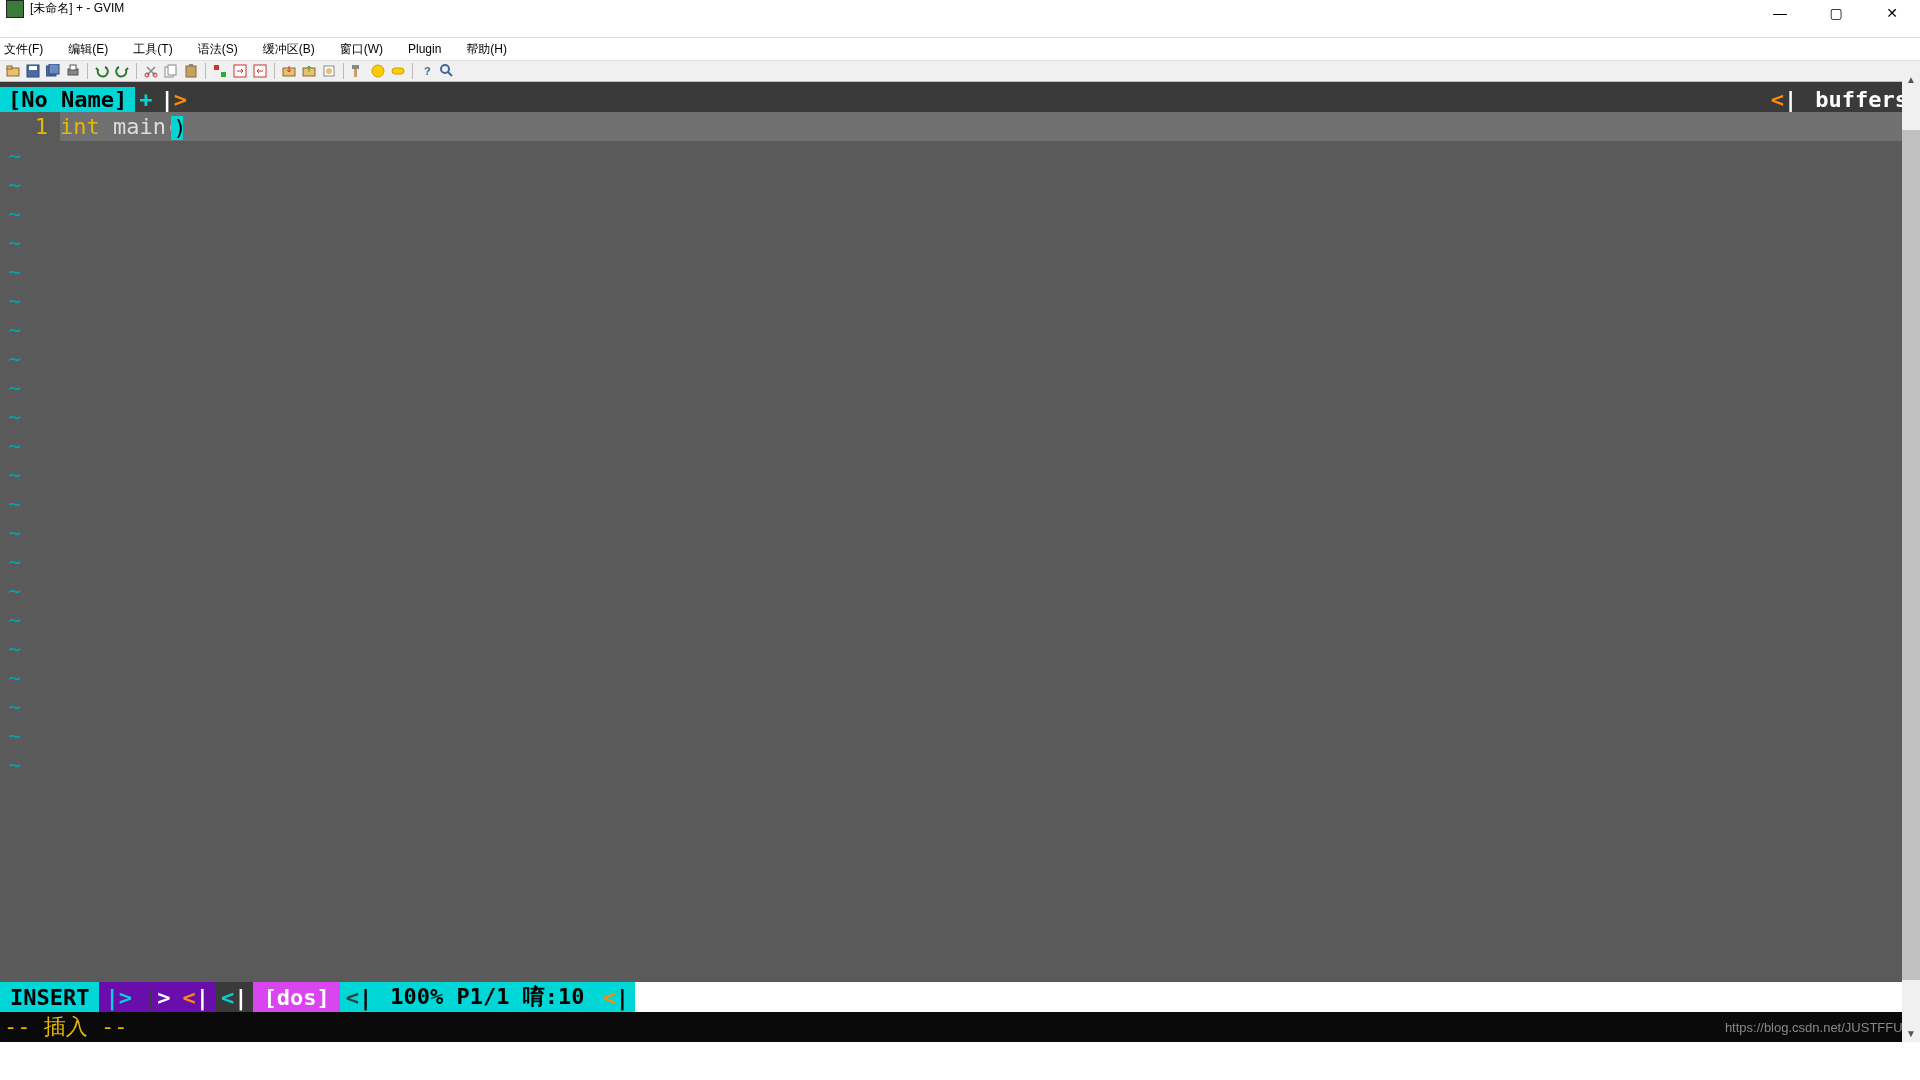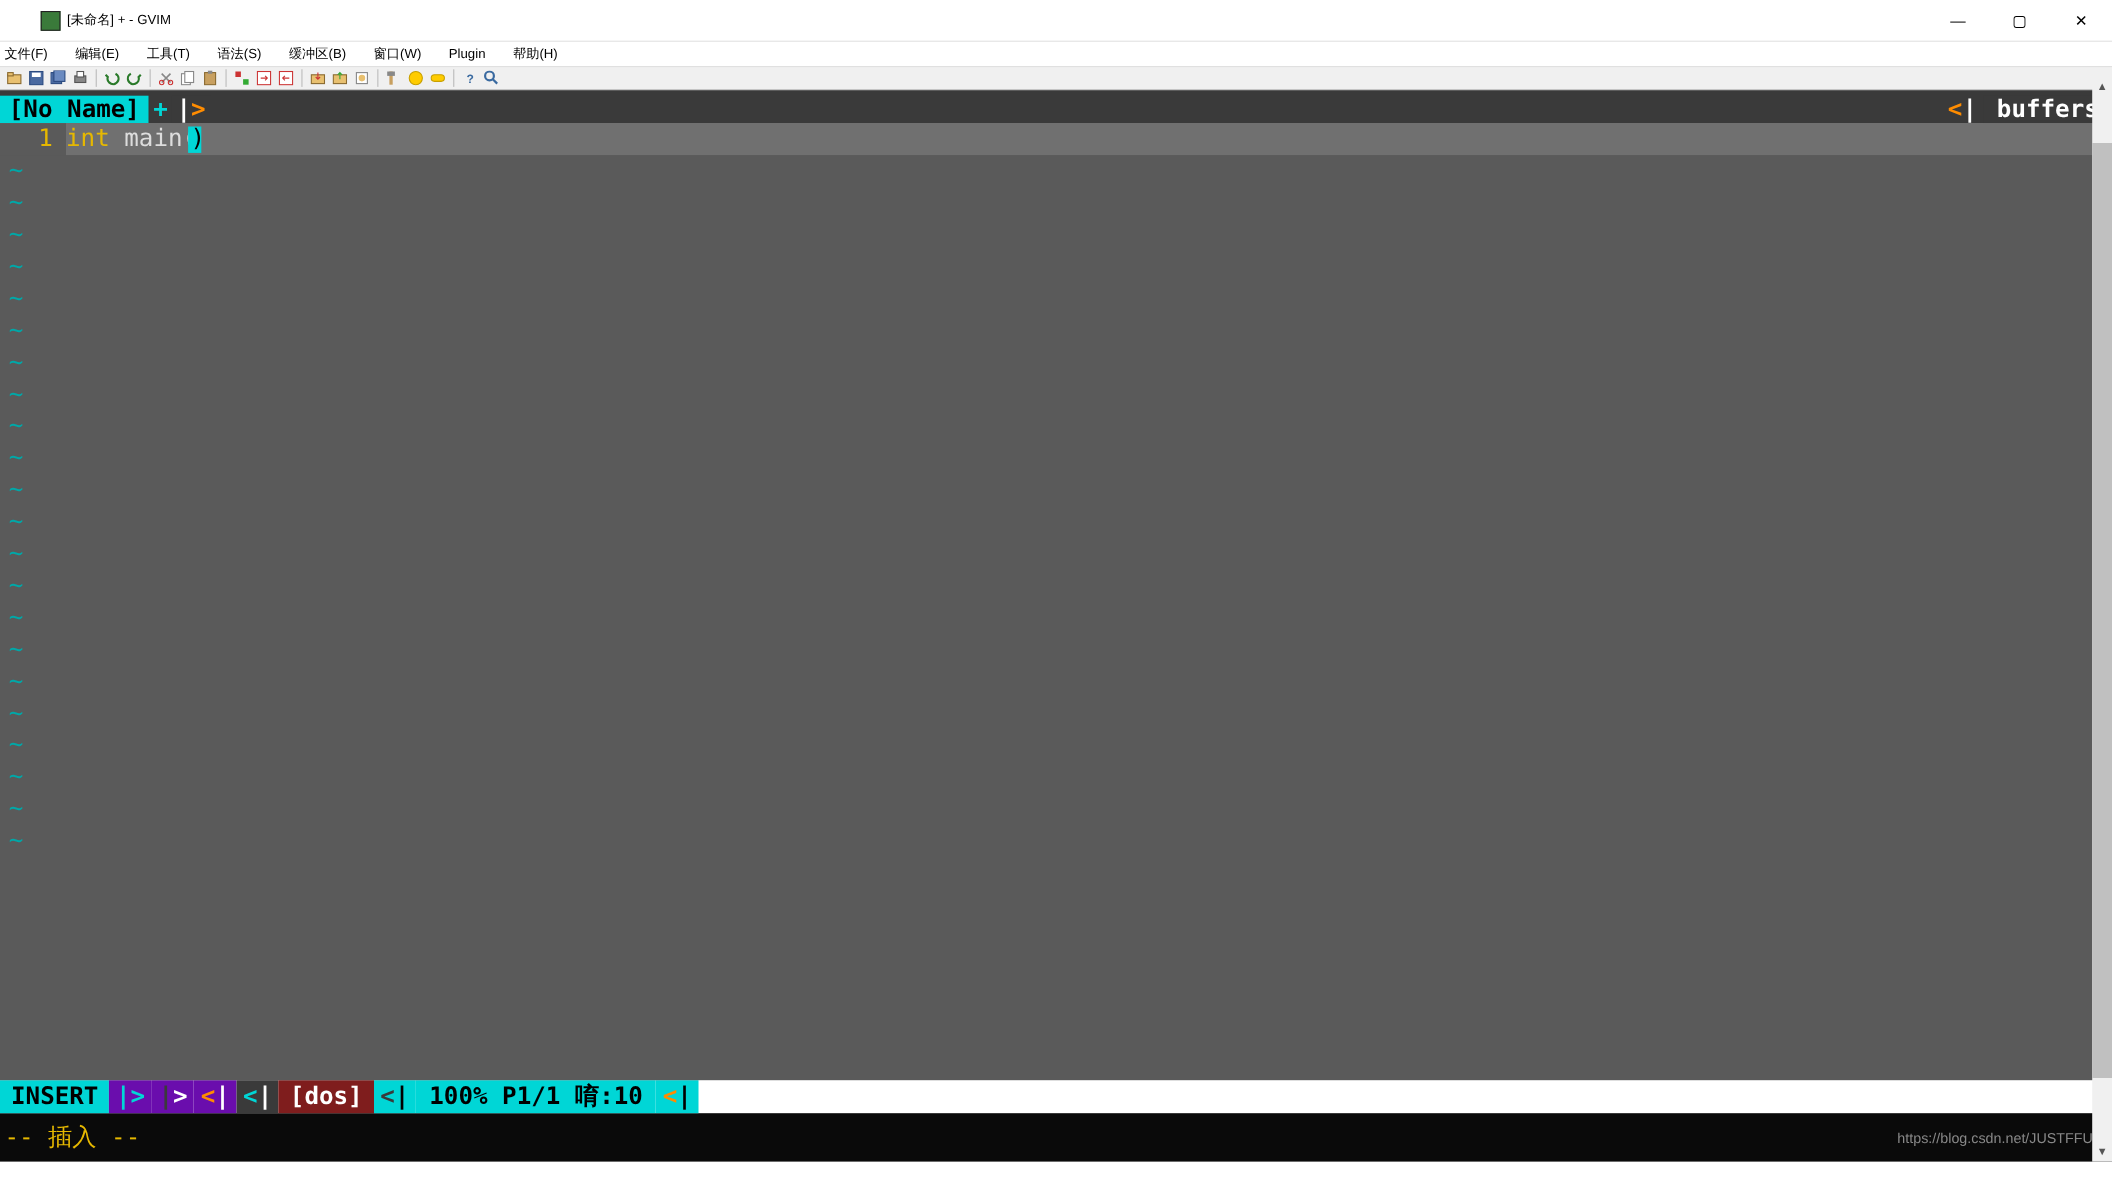--- a/index.html
+++ b/index.html
@@ -1,17 +1,17 @@
 <!DOCTYPE html>
 <html><head>
 <meta charset="utf-8">
 <style>
 * { margin: 0; padding: 0; box-sizing: border-box; }
 html, body { width: 1920px; height: 1080px; overflow: hidden; font-family: "Microsoft YaHei", sans-serif; background: #fff; }
-.titlebar { height: 38px; background: #fff; display: flex; align-items: center; border-bottom: 1px solid #ddd; padding-left: 31px; }
+.titlebar { height: 38px; background: #fff; display: flex; align-items: flex-start; border-bottom: 1px solid #ddd; }
 .titlebar .app-icon { width: 18px; height: 18px; margin: 0 6px; background: #3a7a3a; border: 1px solid #222; }
 .titlebar .title { font-size: 12px; color: #000; flex: 1; }
 .titlebar .win-btn { width: 56px; height: 26px; display: flex; align-items: center; justify-content: center; font-size: 14px; color: #000; }
 .menubar { height: 22px; background: #fff; display: flex; align-items: center; padding: 0 4px; font-size: 12px; color: #000; gap: 25px; }
 .toolbar { height: 22px; background: #f0f0f0; border-top: 1px solid #e0e0e0; border-bottom: 1px solid #c0c0c0; display: flex; align-items: center; padding: 0 4px; gap: 2px; }
 .toolbar .tb-btn { width: 18px; height: 18px; display: flex; align-items: center; justify-content: center; font-size: 12px; }
 .toolbar .tb-sep { width: 1px; height: 16px; background: #bbb; margin: 0 3px; }
 .tb-icon { width: 14px; height: 14px; }
 
 
@@ -36,27 +36,27 @@
 .tilde-row { color: #00a8a8; padding-left: 8px; }
 
 
 .statusline { height: 30px; display: flex; align-items: stretch; font-family: Consolas, monospace; font-size: 22px; font-weight: bold; border-radius: 11px; }
 .sl-mode { background: #00d6d6; color: #000; padding: 0 10px; display: flex; align-items: center; }
 .sl-sep1 { background: #6a0dad; color: #00d6d6; padding: 0 6px; display: flex; align-items: center; }
 .sl-sep1b { background: #6a0dad; color: #3a3a3a; padding: 0 6px; display: flex; align-items: center; }
 .sl-file { background: #6a0dad; color: #fff; padding: 0 10px; display: flex; align-items: center; flex: 1; }
 .sl-sep2 { background: #6a0dad; color: #ff8c00; padding: 0 6px; display: flex; align-items: center; }
 .sl-sep3 { background: #3a3a3a; color: #6a0dad; padding: 0 6px; display: flex; align-items: center; }
-.sl-ft { background: #7f1d1d; color: #fff; padding: 0 10px; display: flex; align-items: center; }
+.sl-ft { background: #d946ef; color: #fff; padding: 0 10px; display: flex; align-items: center; }
 .sl-sep4 { background: #00d6d6; color: #3a3a3a; padding: 0 6px; display: flex; align-items: center; }
 .sl-pos { background: #00d6d6; color: #000; padding: 0 12px; display: flex; align-items: center; }
 .sl-sep5 { background: #00d6d6; color: #ff8c00; padding: 0 6px; display: flex; align-items: center; }
 
 
-.cmdline { height: 44px; background: #0a0a0a; display: flex; align-items: center; font-family: Consolas, "Microsoft YaHei", monospace; font-size: 22px; color: #e6b800; padding-left: 4px; }
+.cmdline { height: 30px; background: #0a0a0a; display: flex; align-items: center; font-family: Consolas, "Microsoft YaHei", monospace; font-size: 22px; color: #e6b800; padding-left: 4px; }
 .cmdline .watermark { margin-left: auto; color: #888; font-size: 13px; font-family: sans-serif; padding-right: 8px; }
 
 
 .scrollbar { position: absolute; right: 0; top: 70px; width: 18px; bottom: 0; background: #f0f0f0; }
 .scrollbar .thumb { position: absolute; top: 60px; width: 100%; height: 850px; background: #c0c0c0; }
 .scrollbar .arrow { position: absolute; width: 100%; height: 18px; display: flex; align-items: center; justify-content: center; font-size: 10px; color: #555; }
 .scrollbar .arrow.up { top: 0; }
 .scrollbar .arrow.down { bottom: 0; }
 
 .main-wrap { position: relative; }

